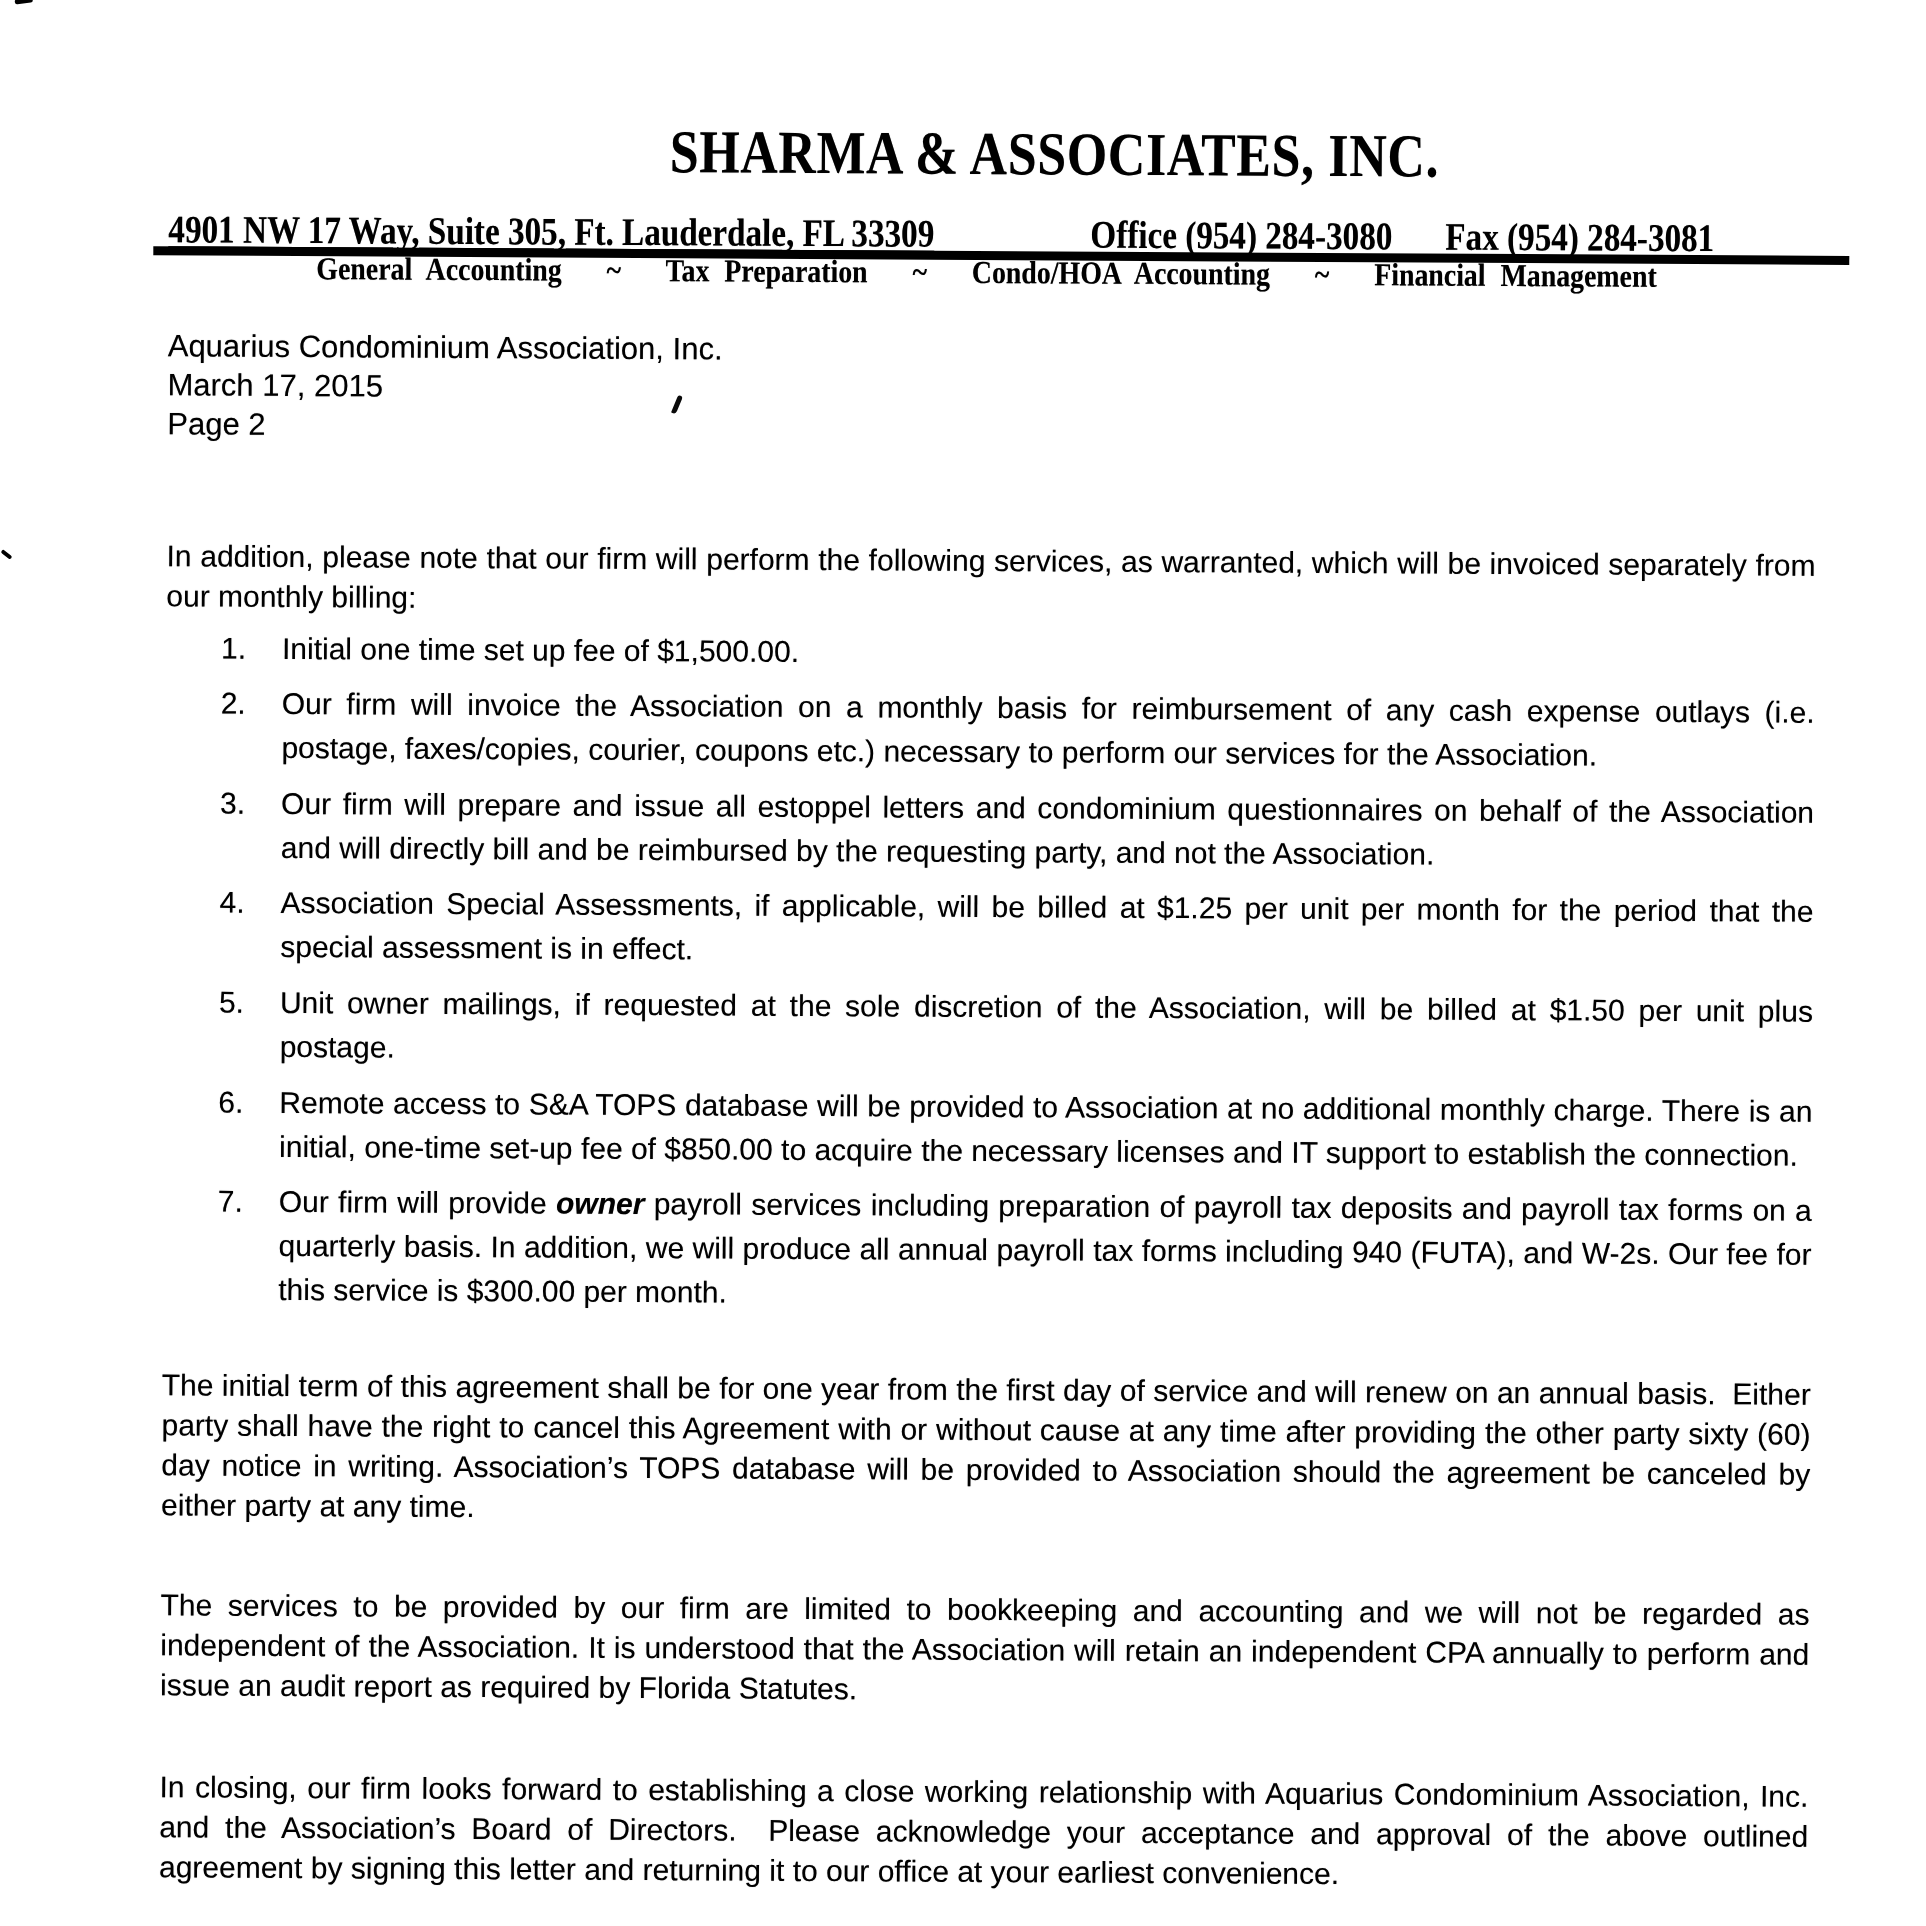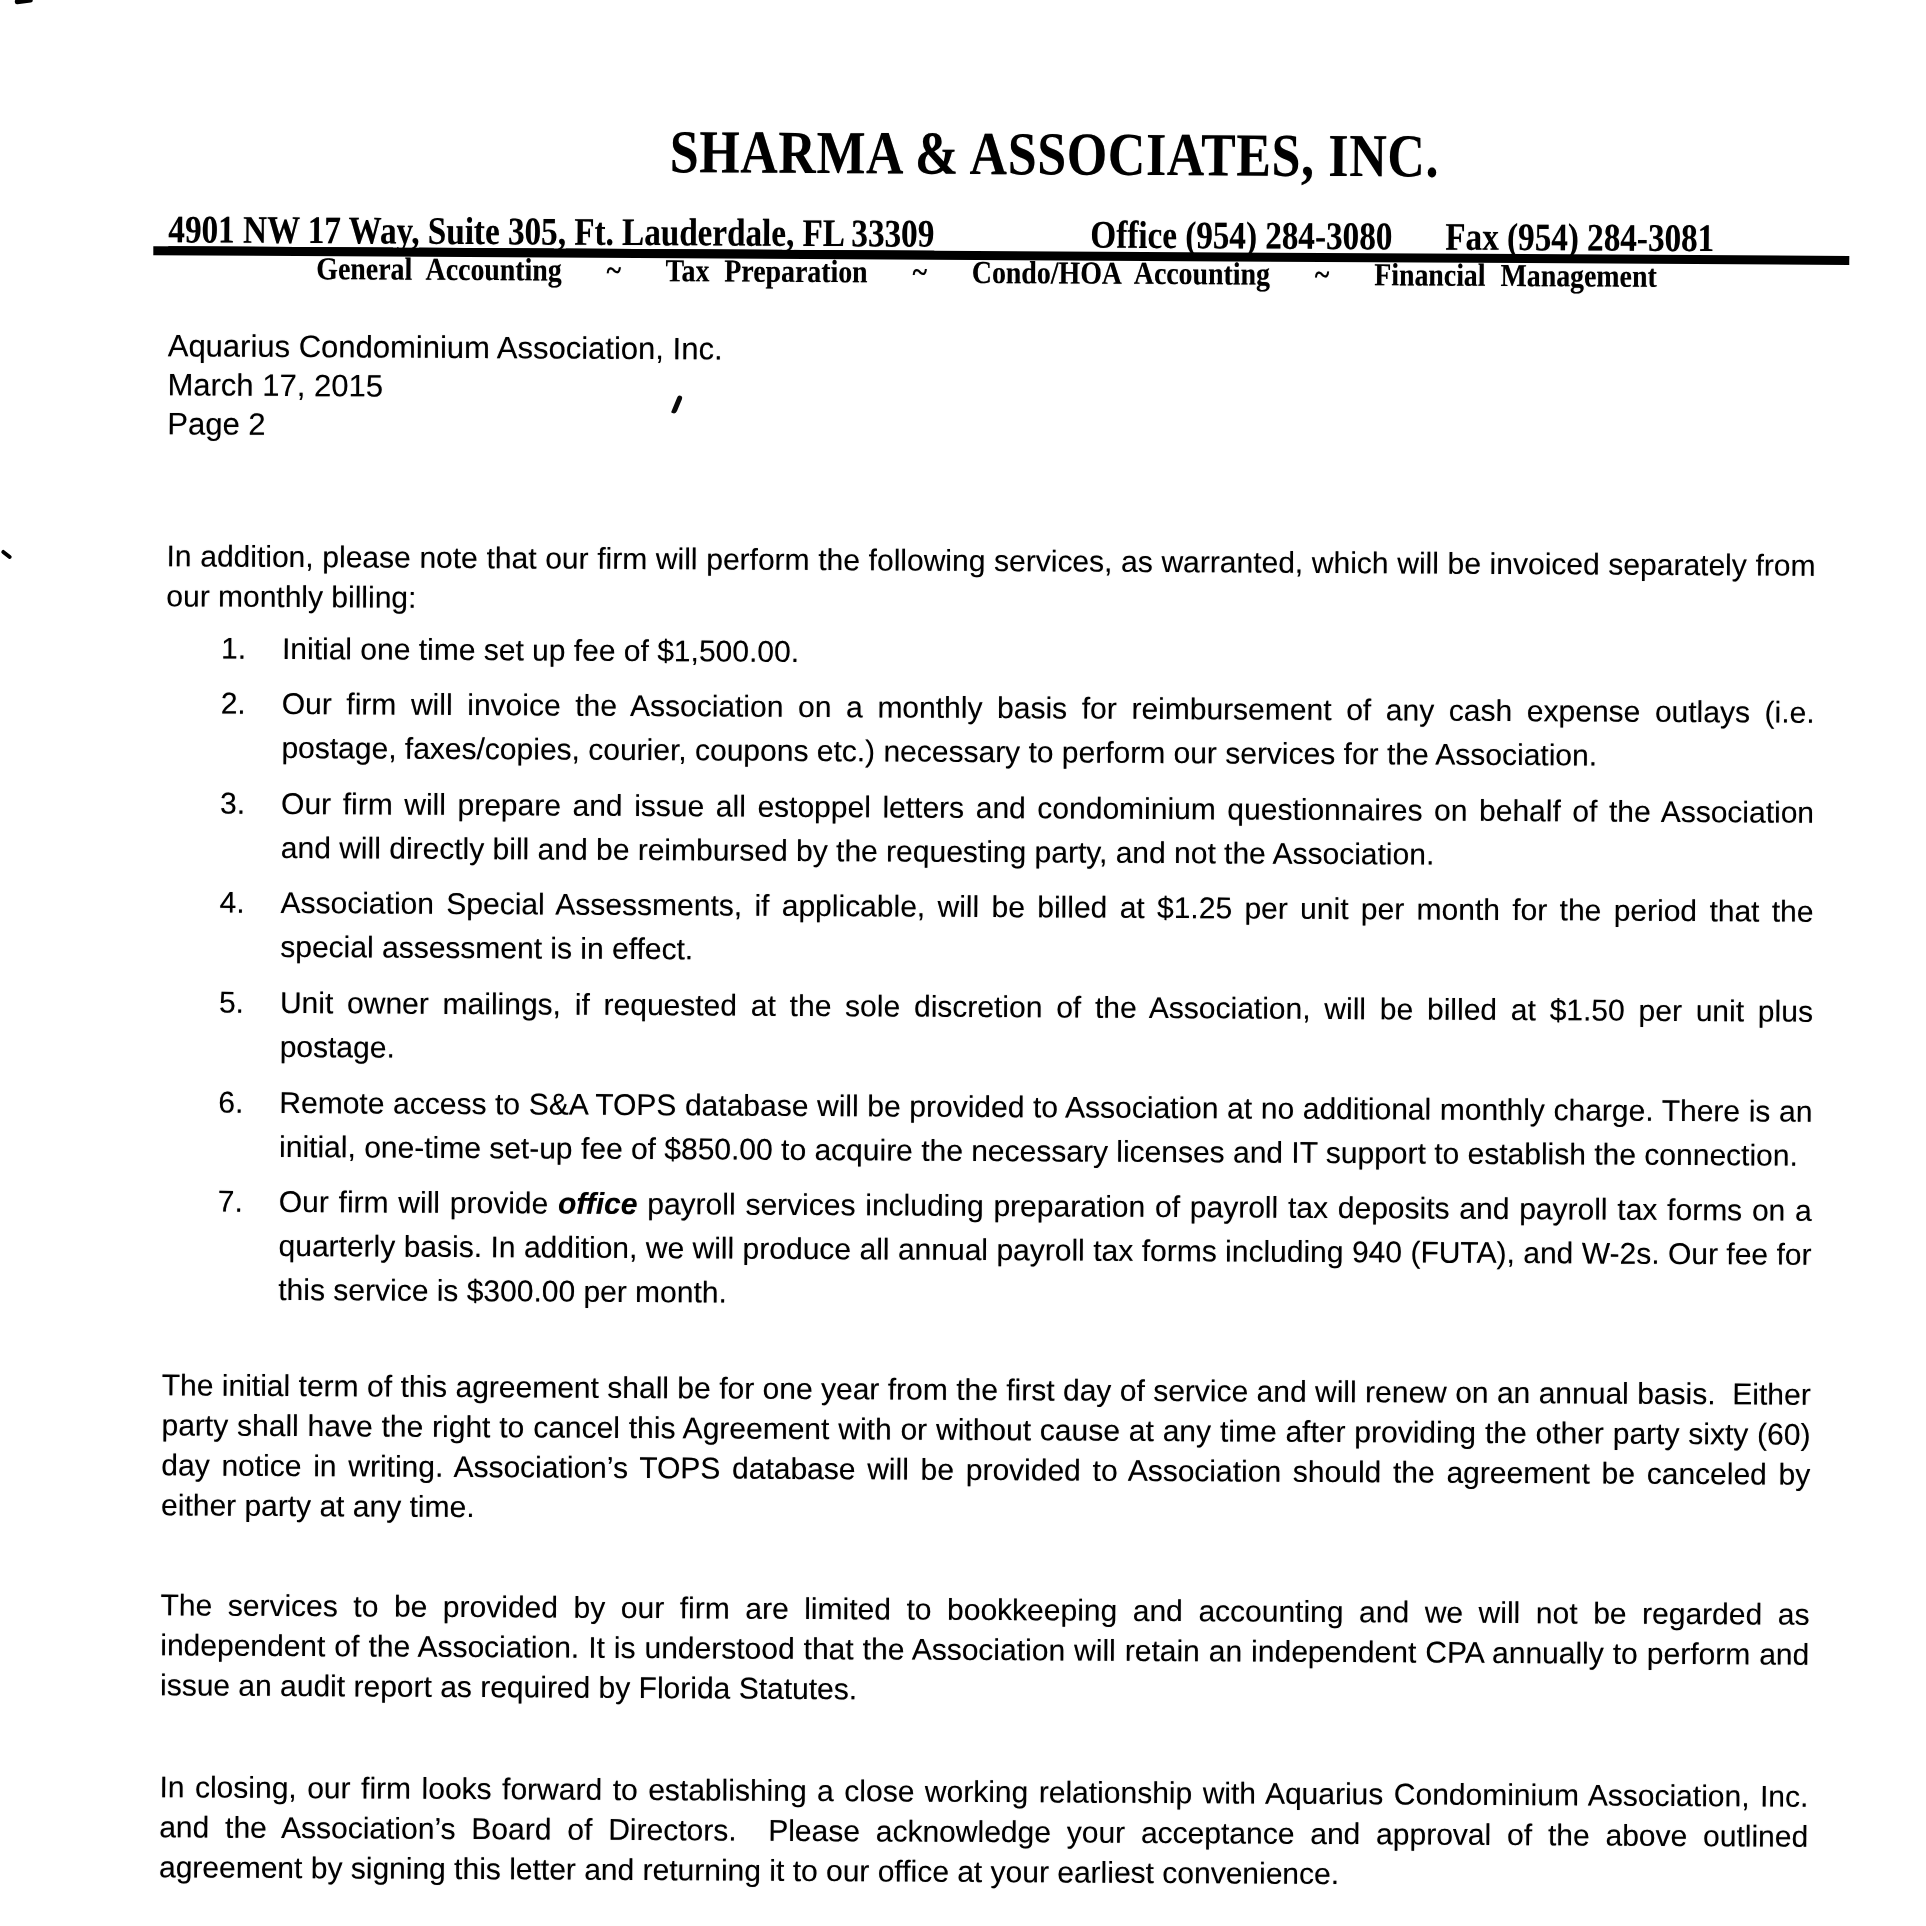--- a/index.html
+++ b/index.html
@@ -164,21 +164,21 @@
       <div class="li">
         <span class="num">5.</span>
         <span>Unit owner mailings, if requested at the sole discretion of the Association, will be billed at $1.50 per unit plus postage.</span>
       </div>
       <div class="li">
         <span class="num">6.</span>
         <span>Remote access to S&amp;A TOPS database will be provided to Association at no additional monthly charge. There is an initial, one-time set-up fee of $850.00 to acquire the necessary licenses and IT support to establish the connection.</span>
       </div>
       <div class="li">
         <span class="num">7.</span>
-        <span>Our firm will provide </span><span class="em-bi">office</span><span> payroll services including preparation of payroll tax deposits and payroll tax forms on a quarterly basis. In addition, we will produce all annual payroll tax forms including 940 (FUTA), and W-2s. Our fee for this service is $300.00 per month.</span>
+        <span>Our firm will provide </span><span class="em-bi">owner</span><span> payroll services including preparation of payroll tax deposits and payroll tax forms on a quarterly basis. In addition, we will produce all annual payroll tax forms including 940 (FUTA), and W-2s. Our fee for this service is $300.00 per month.</span>
       </div>
 
       <div class="para p1">The initial term of this agreement shall be for one year from the first day of service and will renew on an annual basis.&nbsp; Either party shall have the right to cancel this Agreement with or without cause at any time after providing the other party sixty (60) day notice in writing. Association’s TOPS database will be provided to Association should the agreement be canceled by either party at any time.</div>
       <div class="para p2">The services to be provided by our firm are limited to bookkeeping and accounting and we will not be regarded as independent of the Association. It is understood that the Association will retain an independent CPA annually to perform and issue an audit report as required by Florida Statutes.</div>
       <div class="para p3">In closing, our firm looks forward to establishing a close working relationship with Aquarius Condominium Association, Inc. and the Association’s Board of Directors.&nbsp; Please acknowledge your acceptance and approval of the above outlined agreement by signing this letter and returning it to our office at your earliest convenience.</div>
     </div>
 
     <div class="stray-comma"></div>
     <div class="speck speck-a"></div>
     <div class="speck speck-b"></div>

